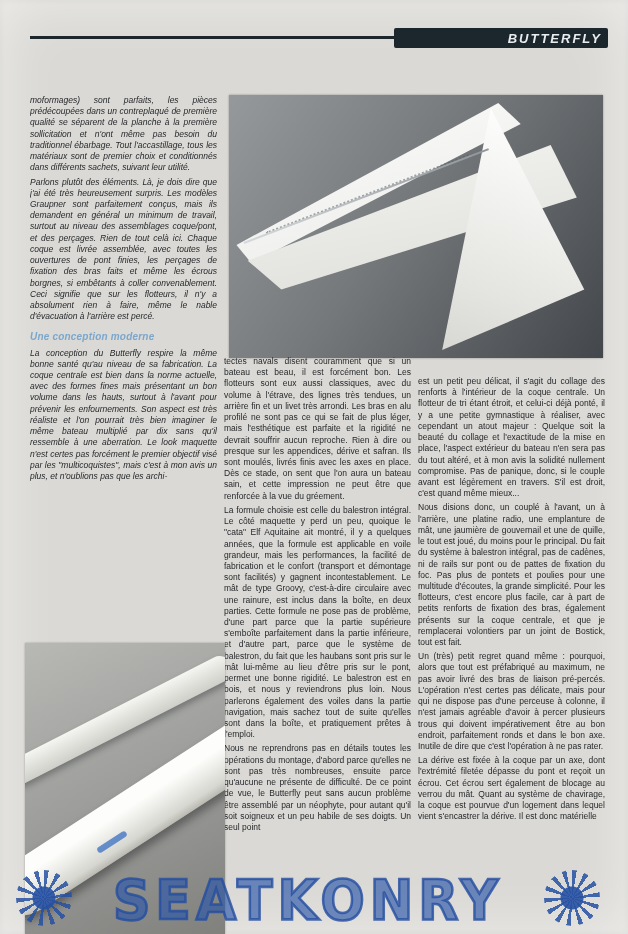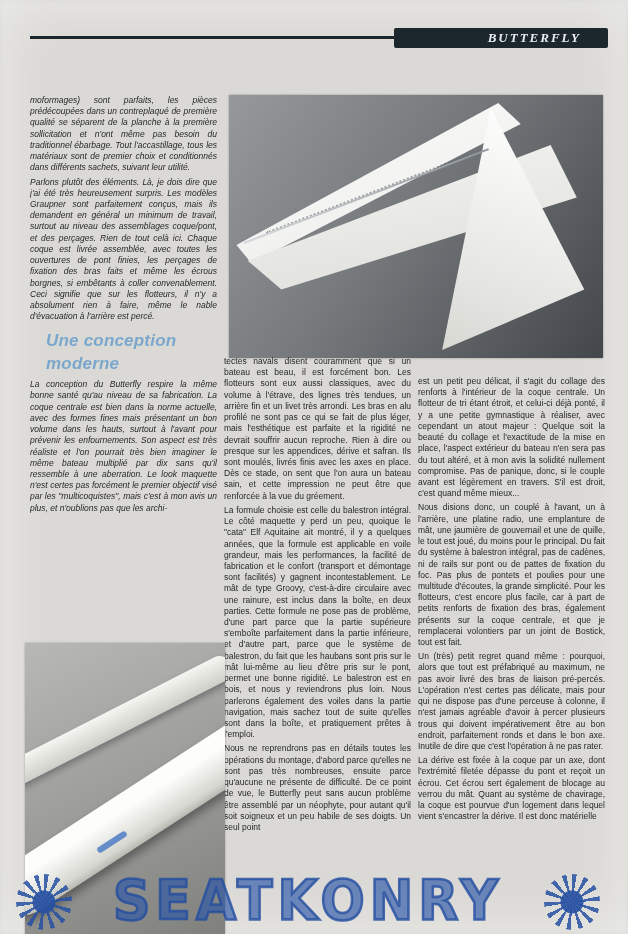--- a/index.html
+++ b/index.html
@@ -10,38 +10,38 @@
     font-family:"Liberation Sans", sans-serif;
     box-shadow: inset 0 0 60px rgba(255,255,255,0.55), inset 0 0 6px rgba(0,0,0,0.08);
   }
 
   
   .header { position:absolute; left:30px; top:28px; right:20px; height:20px; }
   .header-rule { position:absolute; left:0; right:4px; top:8px; height:3px; background:#1b262d; }
   .header-badge {
     position:absolute; right:0; top:0; width:214px; height:20px;
     background:#1b262d; border-radius:2px;
-    display:flex; align-items:center; justify-content:flex-end; padding-right:27px;font-family:Liberation Serif, serif;
+    display:flex; align-items:center; justify-content:flex-end; padding-right:6px;
   }
   .header-badge span {
     color:#e9edef; font-size:13px; font-weight:bold; font-style:italic; letter-spacing:2px;
   }
 
   
   .col {
     position:absolute; width:187px; font-size:8.5px; line-height:1.32;
     text-align:justify; color:#26282b; overflow:hidden;
   }
   .col p { margin:0 0 3px 0; }
   #col1 { left:30px;  top:95px;  height:546px;font-style:italic; }
   #col2 { left:224px; top:356px; height:562px; }
   #col3 { left:418px; top:376px; height:562px; }
   h2.section {
-    color:#7ba7cd; font-size:17px; font-weight:bold; text-align:left;
-    margin:8px 0 4px 16px; letter-spacing:0.2px;
+    color:#7ba7cd; font-size:10px; font-weight:bold; text-align:left;
+    margin:8px 0 4px 0; letter-spacing:0.2px;
   }
 
   
   .photo-top {
     position:absolute; left:229px; top:95px; width:374px; height:263px; overflow:hidden;
     background:linear-gradient(125deg,#95999c 0%, #75797c 45%, #43474b 100%);
     box-shadow:0 0 2px rgba(0,0,0,0.35);
   }
   .wedge { position:absolute; left:0; top:0; width:100%; height:100%; }
   .w1 { clip-path:polygon(2% 57%, 72% 3%, 78% 11%, 6% 64%);
@@ -80,21 +80,21 @@
     box-shadow:0 4px 6px rgba(30,32,34,0.35);
   }
   .hull-mark {
     position:absolute; left:70px; top:196px; width:34px; height:6px;
     background:#3a6fc0; opacity:0.75; border-radius:3px; transform:rotate(-33deg);
   }
 
   
   .watermark {
     position:absolute; left:16px; right:28px; top:870px; height:60px;
-    display:flex; align-items:flex-end; gap:12px; pointer-events:none; z-index:5;
+    display:flex; align-items:flex-start; gap:12px; pointer-events:none; z-index:5;
   }
   .burst {
     width:56px; height:56px; flex:0 0 auto; border-radius:50%;
     background:
       radial-gradient(circle at center, rgba(38,80,162,0.9) 0 11px, rgba(38,80,162,0) 12px),
       repeating-conic-gradient(rgba(38,80,162,0.85) 0deg 10deg, rgba(38,80,162,0) 10deg 26deg);
   }
   .wm-text {
     flex:1; text-align:center;
     font-family:"DejaVu Sans", sans-serif;

